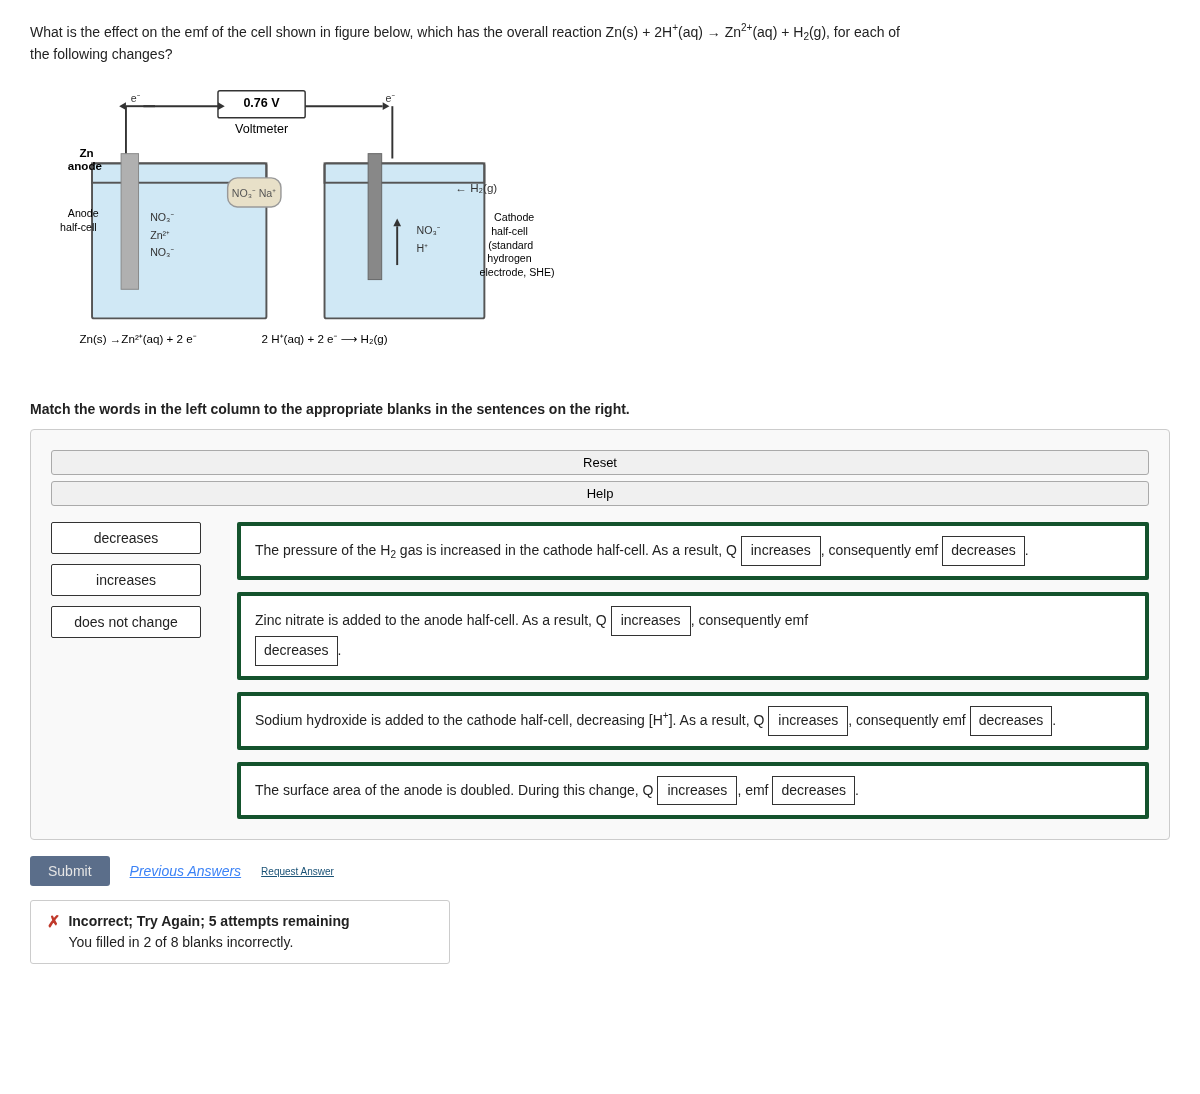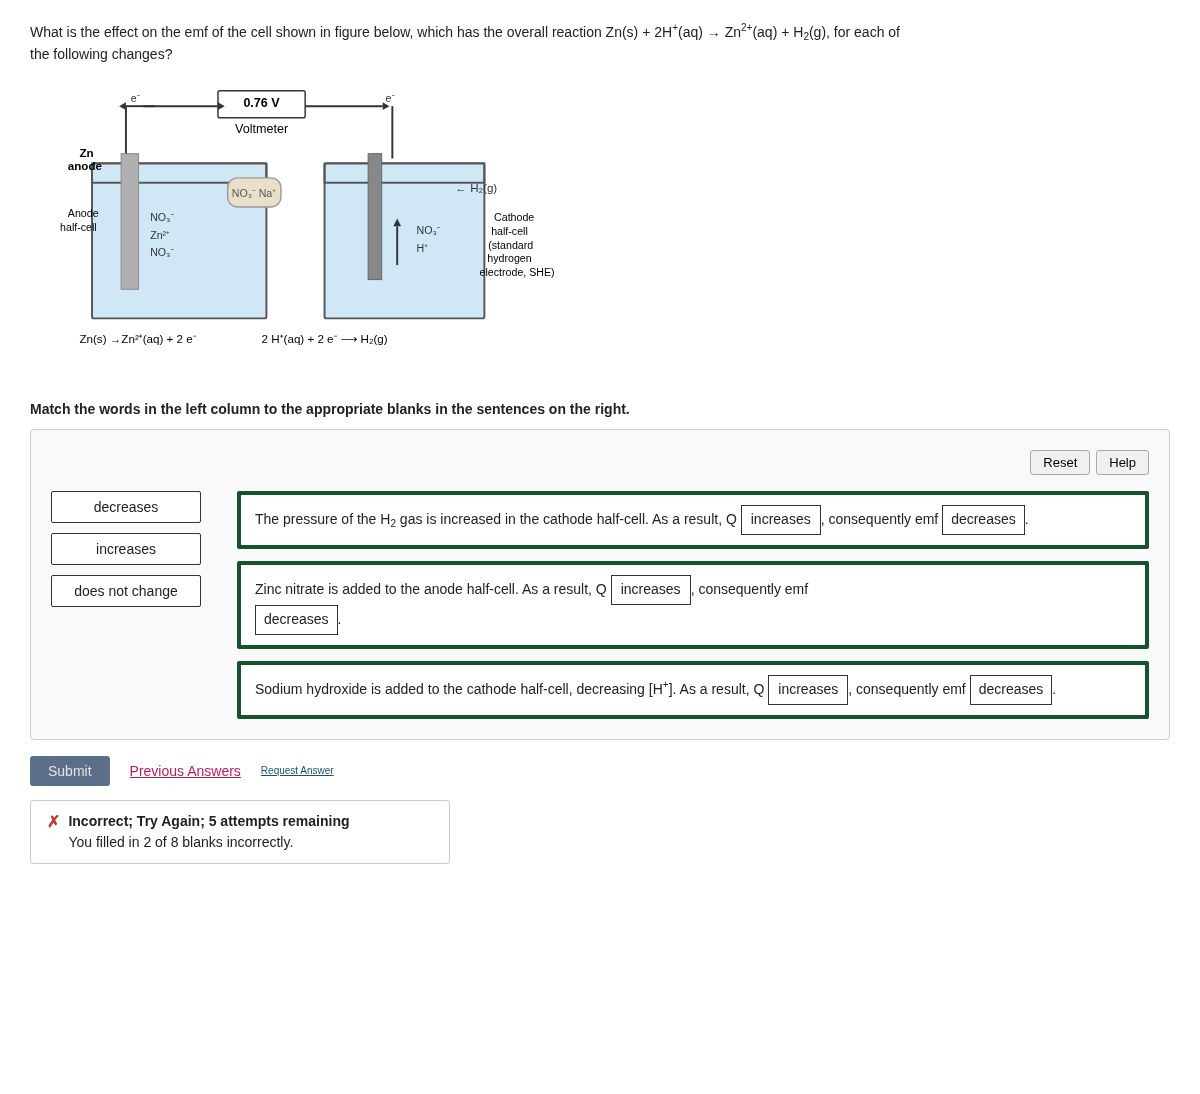--- a/index.html
+++ b/index.html
@@ -48,20 +48,21 @@
       padding: 20px;
       background: #f9f9f9;
       position: relative;
     }
 
     .match-top-buttons {
       display: flex;
       justify-content: flex-end;
       gap: 6px;
       margin-bottom: 16px;
+      flex-direction: column;
     }
 
     .top-btn {
       padding: 4px 12px;
       border: 1px solid #aaa;
       background: #f0f0f0;
       border-radius: 3px;
       cursor: pointer;
       font-size: 13px;
     }
@@ -126,24 +127,25 @@
       background: #5b6e8a;
       color: #e5e5e5;
       border: none;
       padding: 7px 18px;
       border-radius: 3px;
       cursor: pointer;
       font-size: 14px;
     }
 
     .prev-answers-link {
-      color: #be185d;
+      color: #3b82f6;
       text-decoration: underline;
       cursor: pointer;
       font-size: 14px;
+      font-style: italic;
     }
 
     .request-answer-link {
       color: #1a5276;
       text-decoration: underline;
       cursor: pointer;
       font-size: 10px;
     }
 
     .feedback-box {
@@ -281,20 +283,23 @@
       <div class="sentence-block">
         Zinc nitrate is added to the anode half-cell. As a result, Q <span class="filled-blank">increases</span>, consequently emf<br>
         <span class="filled-blank">decreases</span>.
       </div>
 
       <div class="sentence-block">
         Sodium hydroxide is added to the cathode half-cell, decreasing [H<sup>+</sup>]. As a result, Q <span class="filled-blank">increases</span>,
         consequently emf <span class="filled-blank">decreases</span>.
       </div>
 
+      <div class="sentence-block">
+        The surface area of the anode is doubled. During this change, Q <span class="filled-blank">increases</span>, emf <span class="filled-blank">decreases</span>.
+      </div>
 
     </div>
   </div>
 </div>
 
 <div class="submit-area">
   <button class="submit-btn">Submit</button>
   <a class="prev-answers-link">Previous Answers</a>
   <a class="request-answer-link">Request Answer</a>
 </div>

